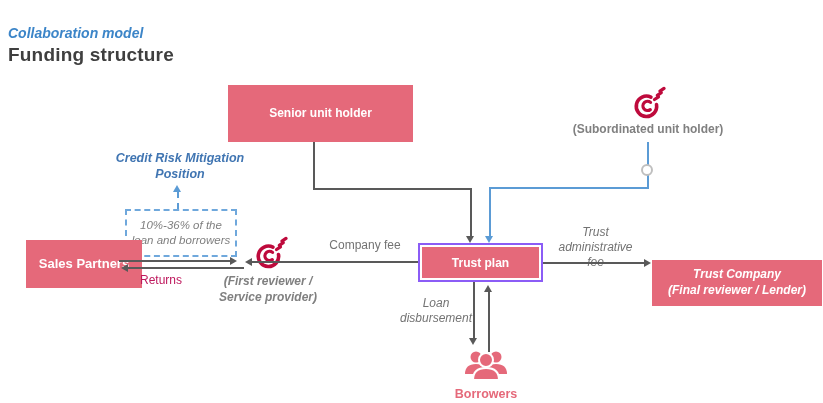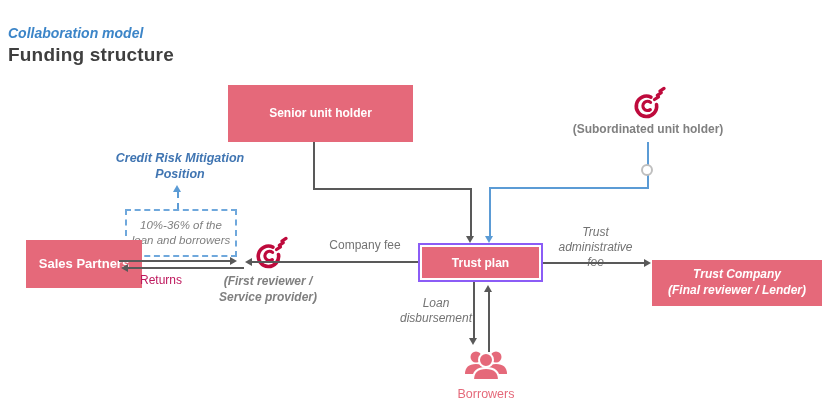--- a/index.html
+++ b/index.html
@@ -26,21 +26,21 @@
     display:flex;align-items:center;justify-content:center;
   }
   
   .blue-label{color:#4075b2;font-weight:bold;font-size:12.5px;text-align:center;line-height:1.25;}
   .gray-bold{color:#808080;font-weight:bold;font-size:12px;text-align:center;line-height:1.3;}
   .edge-label{color:#737373;font-size:12px;line-height:1.25;}
   .note-box{
     border:2px dashed #6fa8dc;color:#7f7f7f;font-size:11.5px;text-align:center;
     display:flex;align-items:center;justify-content:center;line-height:1.3;box-sizing:border-box;
   }
-  .borrowers-label{color:#e5697a;font-weight:normal;font-size:12.5px;text-align:center;}
+  .borrowers-label{color:#e5697a;font-weight:bold;font-size:12.5px;text-align:center;}
   
   .hline{height:2px;background:#595959;}
   .vline{width:2px;background:#595959;}
   .blue-line{background:#5b9bd5;}
   .ah{width:0;height:0;}
   .ah-down{border-left:4.5px solid transparent;border-right:4.5px solid transparent;border-top:7px solid #595959;}
   .ah-up{border-left:4.5px solid transparent;border-right:4.5px solid transparent;border-bottom:7px solid #595959;}
   .ah-left{border-top:4.5px solid transparent;border-bottom:4.5px solid transparent;border-right:7px solid #595959;}
   .ah-right{border-top:4.5px solid transparent;border-bottom:4.5px solid transparent;border-left:7px solid #595959;}
   .ah-blue-down{border-top-color:#5b9bd5;}

